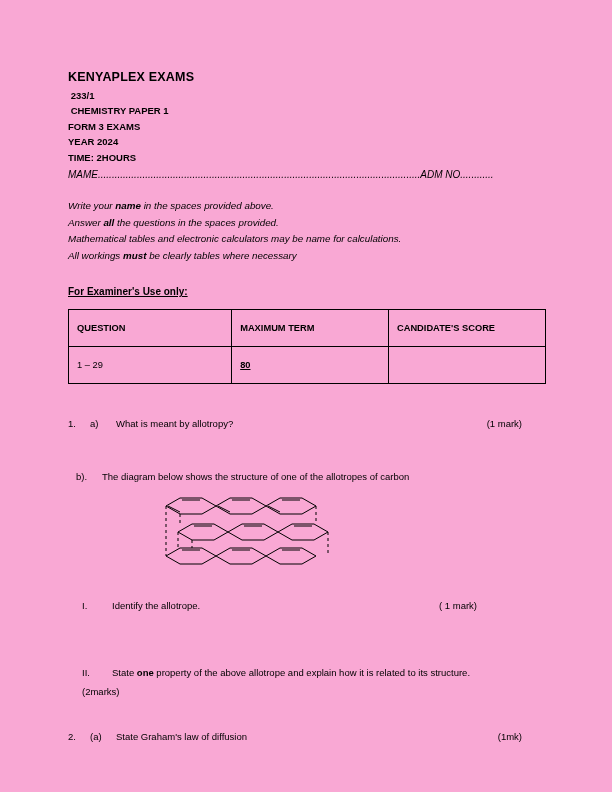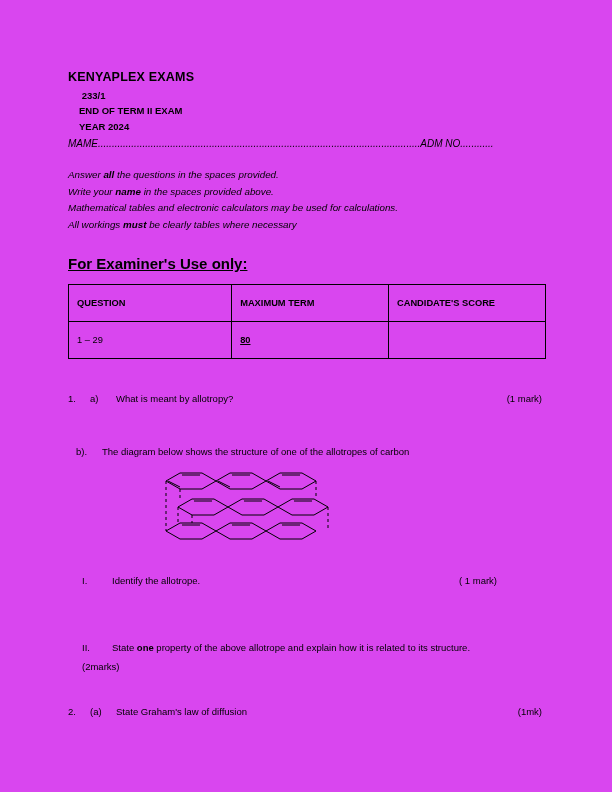--- a/index.html
+++ b/index.html
@@ -13,61 +13,60 @@
     font-family: "Liberation Sans", sans-serif;
     color: #000000;
     position: relative;
     overflow: hidden;
   }
   .page {
     position: absolute;
     left: 0; top: 0;
     width: 612px;
     height: 792px;
-    background: #d946ef;
+    background: #f9a8d4;
   }
   .content {
     position: absolute;
     left: 68px;
     top: 70px;
     width: 480px;
   }
   .header-block {
     font-weight: bold;
     font-size: 9.5px;
     line-height: 15.5px;
   }
   .header-title {
     font-size: 12.5px;
     font-weight: bold;
     letter-spacing: 0.2px;
     margin-bottom: 2px;
   }
   .header-line {
     white-space: pre;
-    margin-left: 11px;
   }
   .name-row {
     margin-top: 4px;
     font-size: 10px;
     white-space: nowrap;
     overflow: hidden;
     width: 478px;
     font-style: italic;
   }
   .instructions {
     margin-top: 18px;
     font-size: 9.8px;
     font-style: italic;
     line-height: 16.5px;
   }
   .instructions b { font-style: italic; font-weight: bold; }
   .examiner-use {
     margin-top: 22px;
-    font-size: 15px;
+    font-size: 10px;
     font-weight: bold;
     text-decoration: underline;
   }
   table.marks {
     margin-top: 12px;
     border-collapse: collapse;
     width: 478px;
     font-size: 9.3px;
   }
   table.marks td, table.marks th {
@@ -90,21 +89,21 @@
   }
   .q-row {
     display: flex;
     align-items: flex-start;
   }
   .q-num { width: 22px; flex: none; }
   .q-sub { width: 26px; flex: none; }
   .q-text { flex: 1; }
   .marks-right {
     position: absolute;
-    right: 6px;
+    right: 26px;
     white-space: nowrap;
   }
   .marks-right2 {
     text-align: right;
     padding-right: 45px;
     margin-left: 24px;
   }
   .q1 { margin-top: 32px; }
   .q1b { margin-top: 38px; padding-left: 8px; }
   .q1I { margin-top: 22px; padding-left: 14px; }
@@ -119,30 +118,32 @@
 </style>
 </head>
 <body>
 
 <div class="page">
   <div class="content">
 
     <div class="header-block">
       <div class="header-title">KENYAPLEX EXAMS</div>
       <div class="header-line"> 233/1</div>
-      <div class="header-line">END OF TERM II EXAM</div>
+      <div class="header-line"> CHEMISTRY PAPER 1</div>
+      <div class="header-line">FORM 3 EXAMS</div>
       <div class="header-line">YEAR 2024</div>
+      <div class="header-line">TIME: 2HOURS</div>
     </div>
 
     <div class="name-row">MAME....................................................................................................................ADM NO............</div>
 
     <div class="instructions">
+      <div><span>Write your </span><b>name</b><span> in the spaces provided above.</span></div>
       <div><span>Answer </span><b>all</b><span> the questions in the spaces provided.</span></div>
-      <div><span>Write your </span><b>name</b><span> in the spaces provided above.</span></div>
-      <div><span>Mathematical tables and electronic calculators may be used for calculations.</span></div>
+      <div><span>Mathematical tables and electronic calculators may be name for calculations.</span></div>
       <div><span>All workings </span><b>must</b><span> be clearly tables where necessary</span></div>
     </div>
 
     <div class="examiner-use">For Examiner's Use only:</div>
 
     <table class="marks">
       <tbody>
           <tr>
         <th class="col1">QUESTION</th>
         <th class="col2">MAXIMUM TERM</th>

